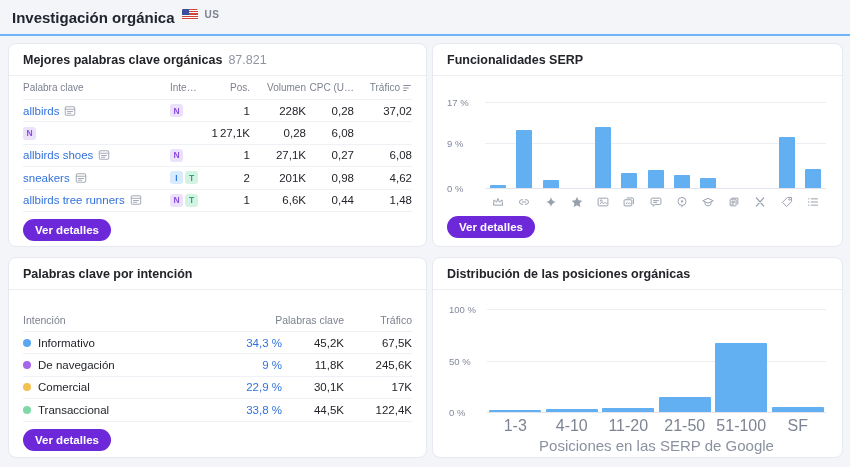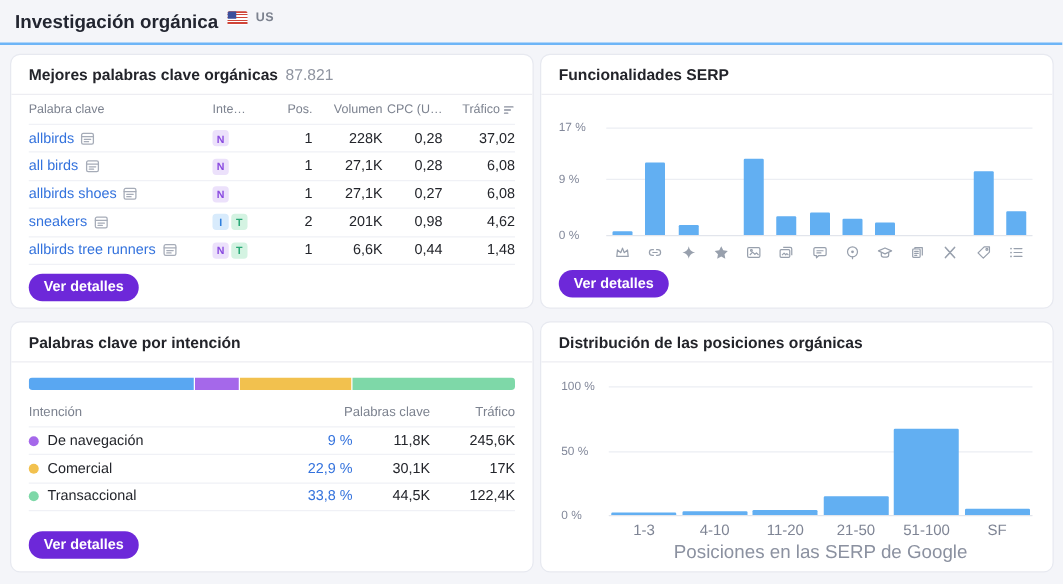--- a/index.html
+++ b/index.html
@@ -64,21 +64,21 @@
   .serp-chart .plot { height: 96px; }
   .serp-chart .bar { width: 16px; }
   .icons-row { display: flex; margin-top: 7px; }
   .icon-col { flex: 1; display: flex; justify-content: center; }
   .serp-ic { width: 14px; height: 14px; color: #98a0ad; }
 
   .pos-chart { margin: 14px 16px 0 54px; }
   .pos-chart .plot { height: 108px; }
   .pos-chart .bar { width: 92%; }
   .cats { display: flex; margin-top: 5px; }
-  .cat { flex: 1; text-align: center; font-size: 12px; color: #7e8494; }
+  .cat { flex: 1; text-align: center; font-size: 16px; color: #7e8494; }
   .xlabel { text-align: center; font-size: 15px; color: #8b91a0; margin-top: 2px; }
 
   
   .stack { display: flex; height: 10px; border-radius: 3px; overflow: hidden; margin: 12px 14px 6px; gap: 1px; }
   .seg { height: 100%; }
   .int-table { padding: 0 14px; flex: 1; }
   .int-head { display: grid; grid-template-columns: 1fr 137px 68px; font-size: 10.5px; color: #7c828f;
     height: 24px; align-items: center; border-bottom: 1px solid #f0f1f6; }
   .int-row { display: grid; grid-template-columns: 1fr 75px 62px 68px; font-size: 11.5px; height: 22.4px;
     align-items: center; border-bottom: 1px solid #f0f1f6; }
@@ -222,26 +222,20 @@
             </div>
             <div class="badges">
               <span class="badge badge-N">N</span>
             </div>
             <div class="num">1</div>
             <div class="num">228K</div>
             <div class="num">0,28</div>
             <div class="num">37,02</div>
           </div>
           <div class="kw-row">
-            <div class="kw-cell">
-              <span class="kw-link">all birds</span>
-              <svg class="snap">
-                <use href="#ic-snapshot"></use>
-              </svg>
-            </div>
             <div class="badges">
               <span class="badge badge-N">N</span>
             </div>
             <div class="num">1</div>
             <div class="num">27,1K</div>
             <div class="num">0,28</div>
             <div class="num">6,08</div>
           </div>
           <div class="kw-row">
             <div class="kw-cell">
@@ -435,20 +429,29 @@
       </div>
     <div class="int-table">
       <div class="int-head">
         <span>Intención</span>
         <span class="h-num">Palabras clave</span>
         <span class="h-num">Tráfico</span>
       </div>
       <div id="intent-rows">
           <div class="int-row">
             <div class="int-label">
+              <span class="dot" style="background:#59a7f2"></span>
+              <span>Informativo</span>
+            </div>
+            <span class="pct">34,3 %</span>
+            <span class="num">45,2K</span>
+            <span class="num">67,5K</span>
+          </div>
+          <div class="int-row">
+            <div class="int-label">
               <span class="dot" style="background:#a568ea"></span>
               <span>De navegación</span>
             </div>
             <span class="pct">9 %</span>
             <span class="num">11,8K</span>
             <span class="num">245,6K</span>
           </div>
           <div class="int-row">
             <div class="int-label">
               <span class="dot" style="background:#f2c14e"></span>

